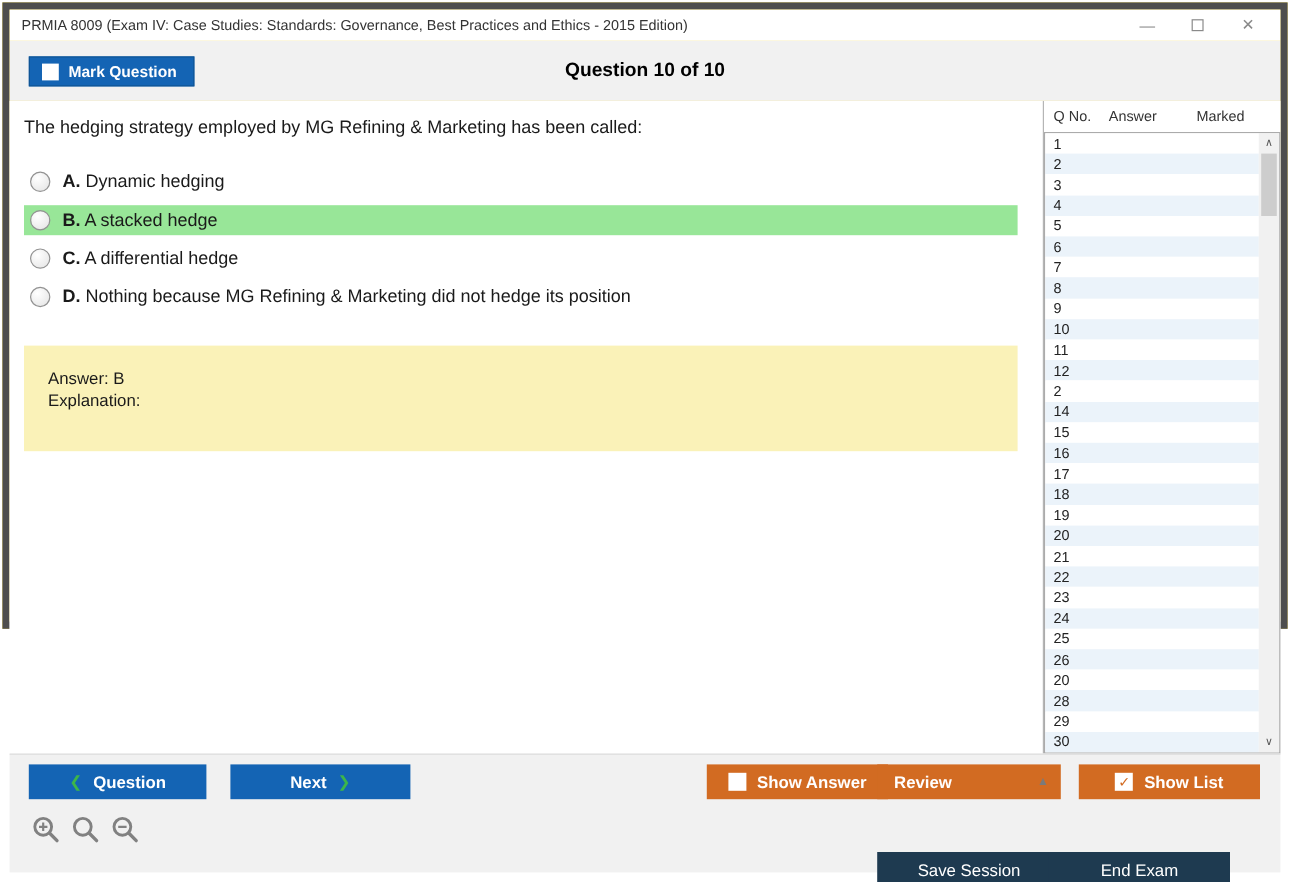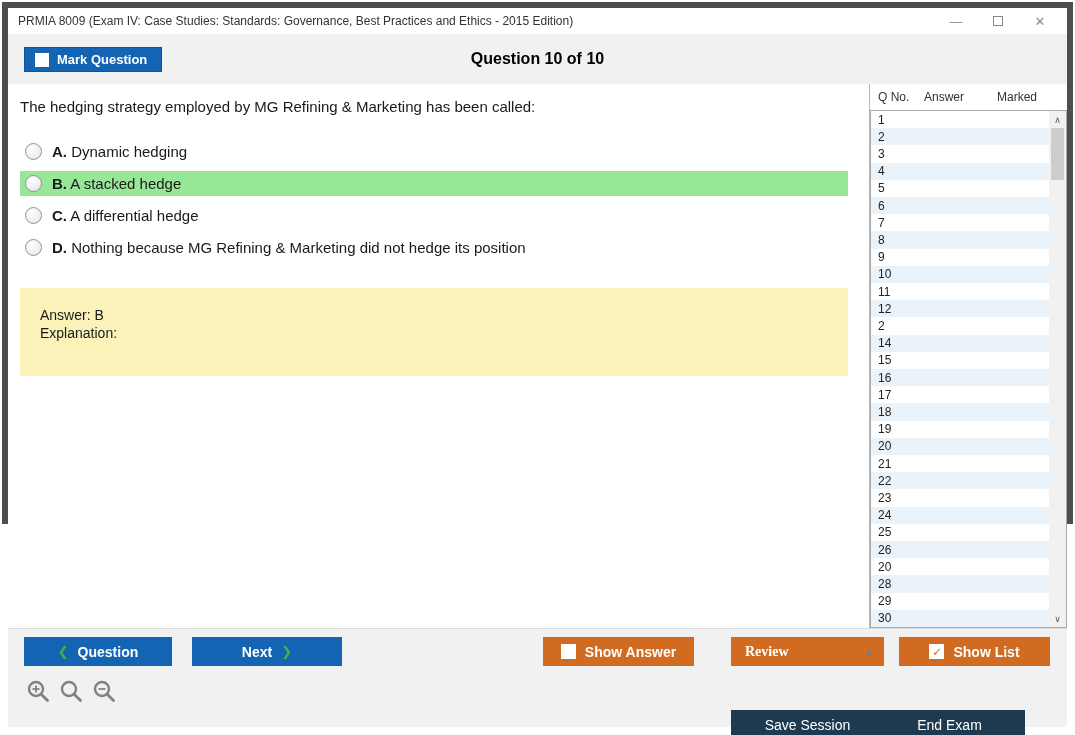--- a/index.html
+++ b/index.html
@@ -62,22 +62,22 @@
   
   .footer{position:relative;height:99px;background:var(--band);border-top:1px solid #DCDCDC;}
   .btn{position:absolute;display:flex;align-items:center;justify-content:center;
     color:#fff;cursor:default;}
   .btn-blue{background:var(--blue);font-weight:bold;font-size:14px;height:29px;top:8px;gap:9px;}
   .chev{color:var(--chevgreen);font-size:13px;font-weight:bold;}
   .btn-orange{background:var(--orange);font-weight:bold;font-size:14px;height:29px;top:8px;gap:9px;}
   .btn-navy{background:var(--navy);font-size:14px;height:30px;top:49px;margin-top:32px;}
   #btn-prev{left:16px;width:148px;}
   #btn-next{left:184px;width:150px;}
-  #btn-show-answer{left:535px;width:151px;}
-  #btn-review{left:723px;width:153px;justify-content:flex-start;padding:0 10px 0 14px;font-family:Liberation Serif, serif;}
+  #btn-show-answer{left:581px;width:151px;}
+  #btn-review{left:723px;width:153px;justify-content:flex-start;padding:0 10px 0 14px;}
   #btn-review .review-arrow{margin-left:auto;color:#7a7a7a;font-size:10px;}
   #btn-show-list{left:891px;width:151px;}
   #btn-save{left:723px;width:153px;}
   #btn-end{left:866px;width:151px;}
   .cb-checked{width:15px;height:15px;background:#fff;display:flex;align-items:center;
     justify-content:center;color:var(--orange);font-size:12px;font-weight:bold;flex:0 0 auto;}
   .cb15{width:15px;height:15px;background:#fff;flex:0 0 auto;}
   .zoom-icons{position:absolute;left:18px;top:50px;display:flex;gap:7px;}
   .zoom-icons svg{display:block;}
 </style>

